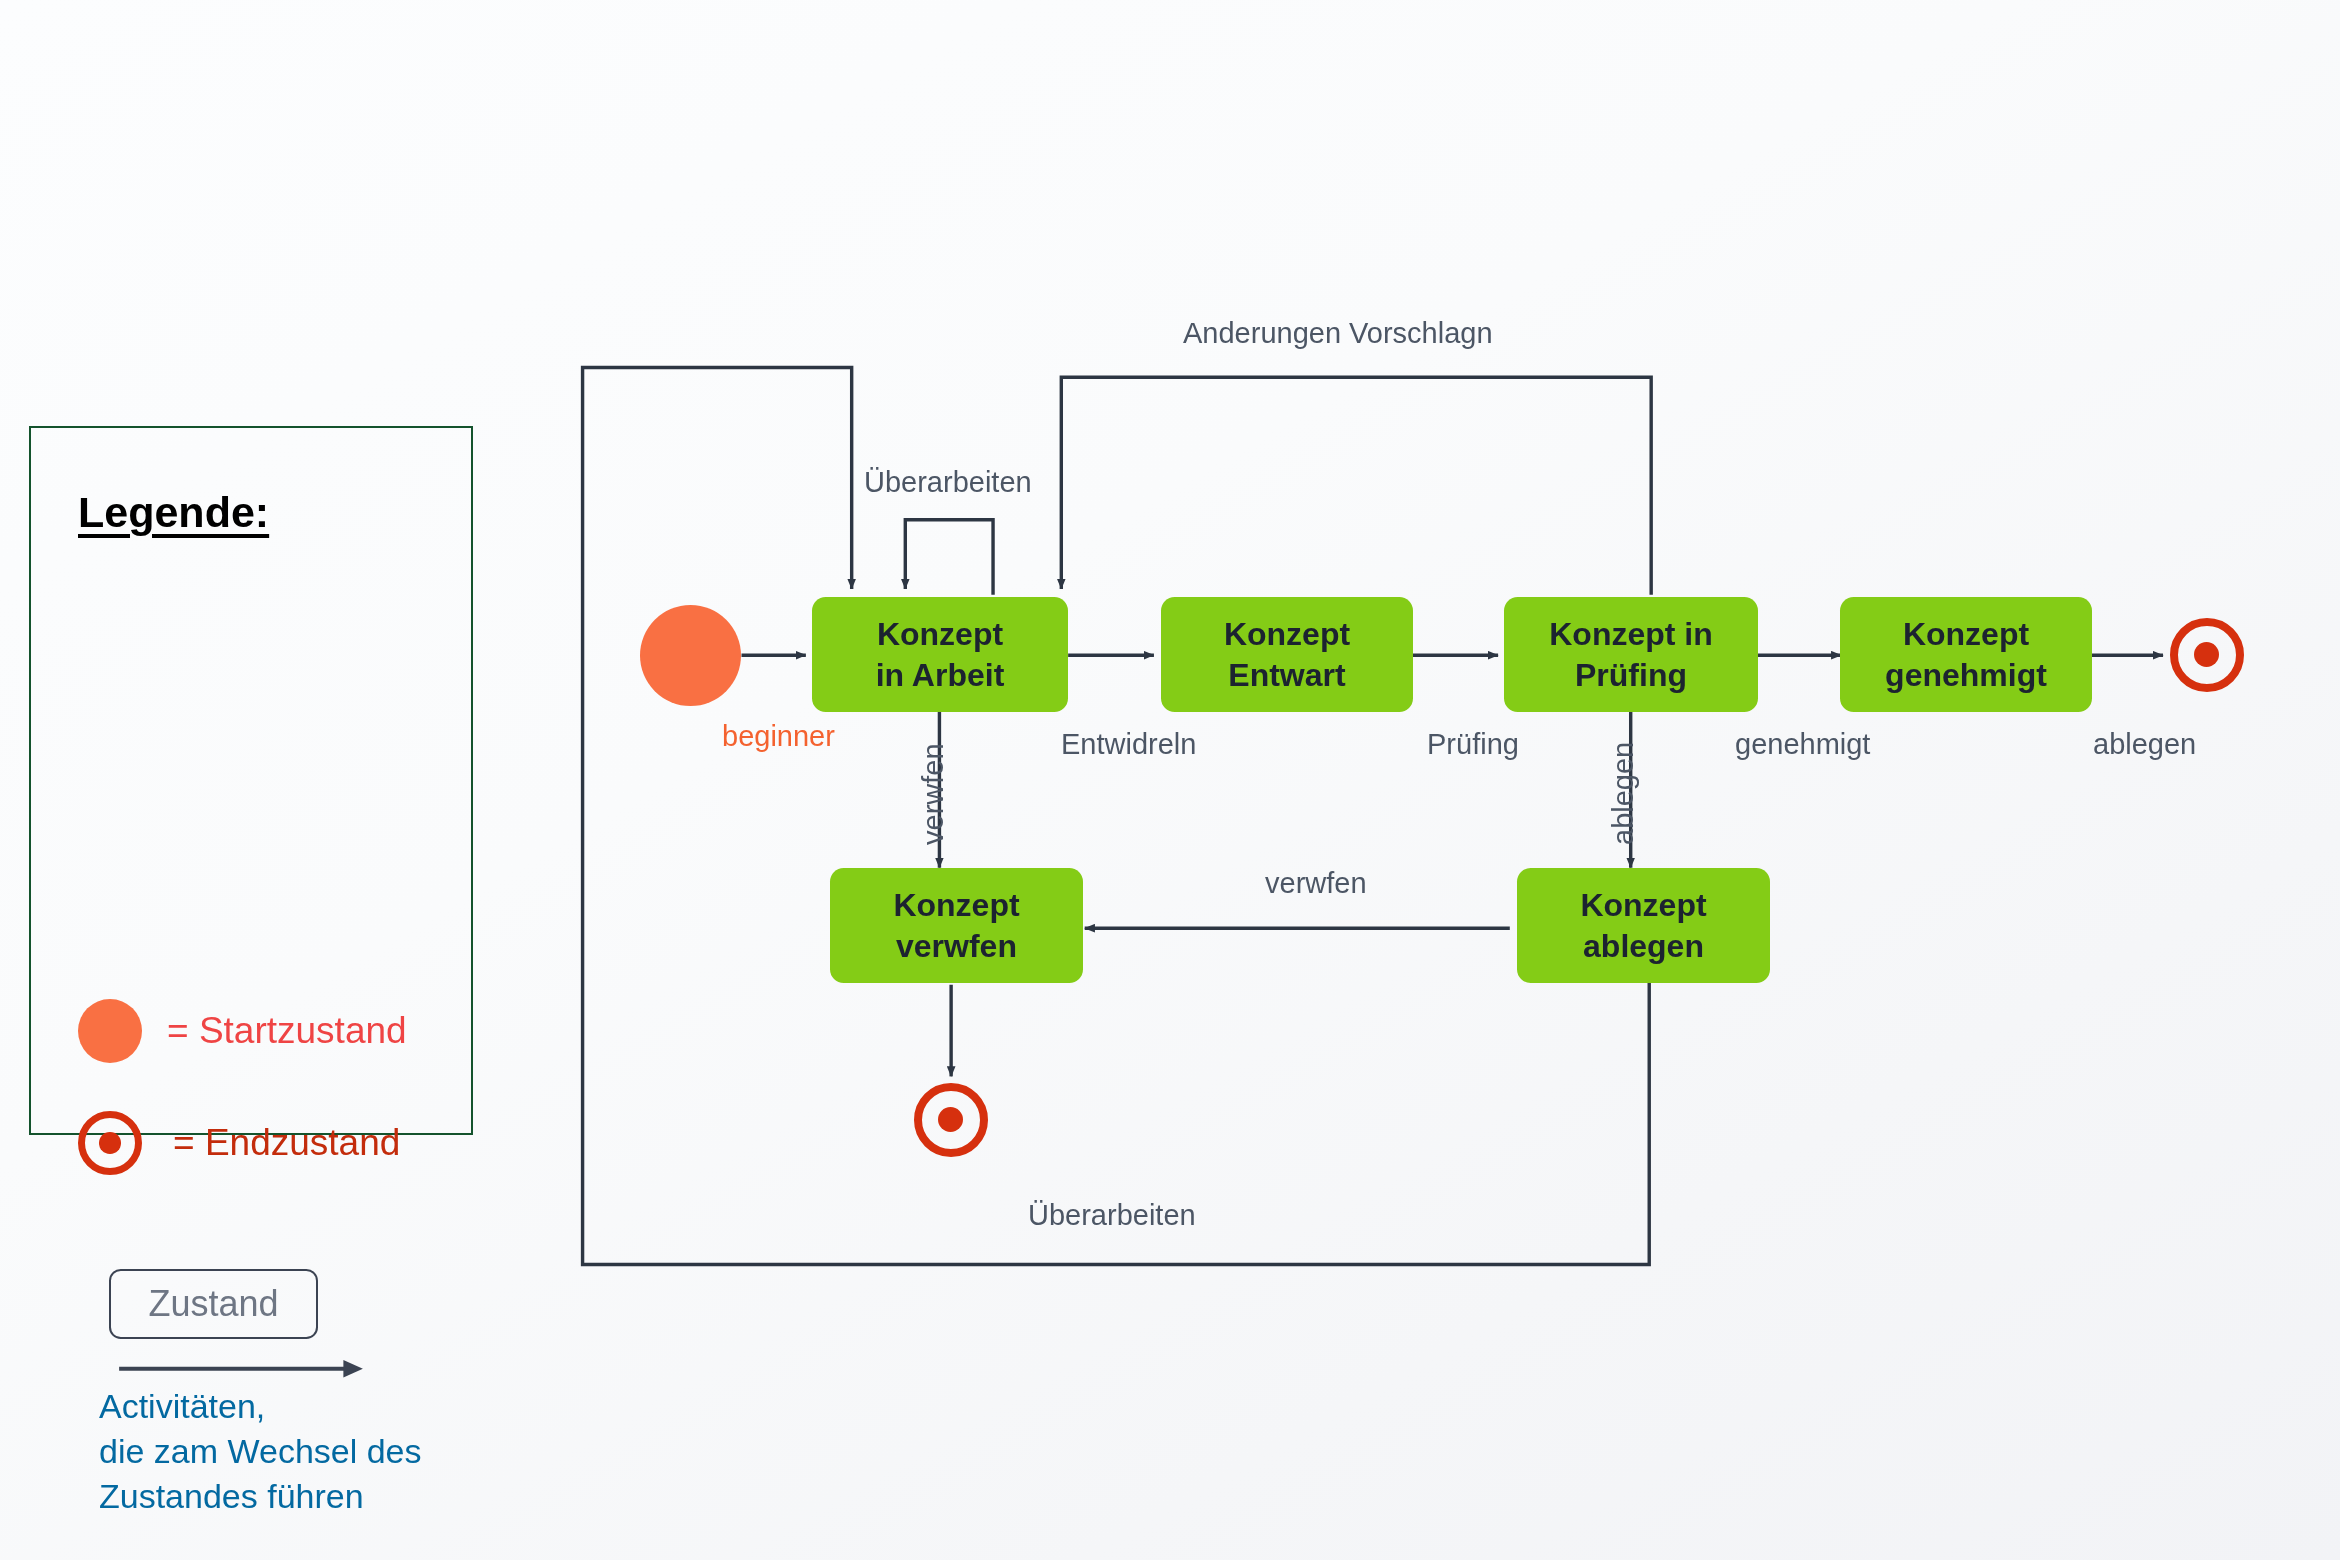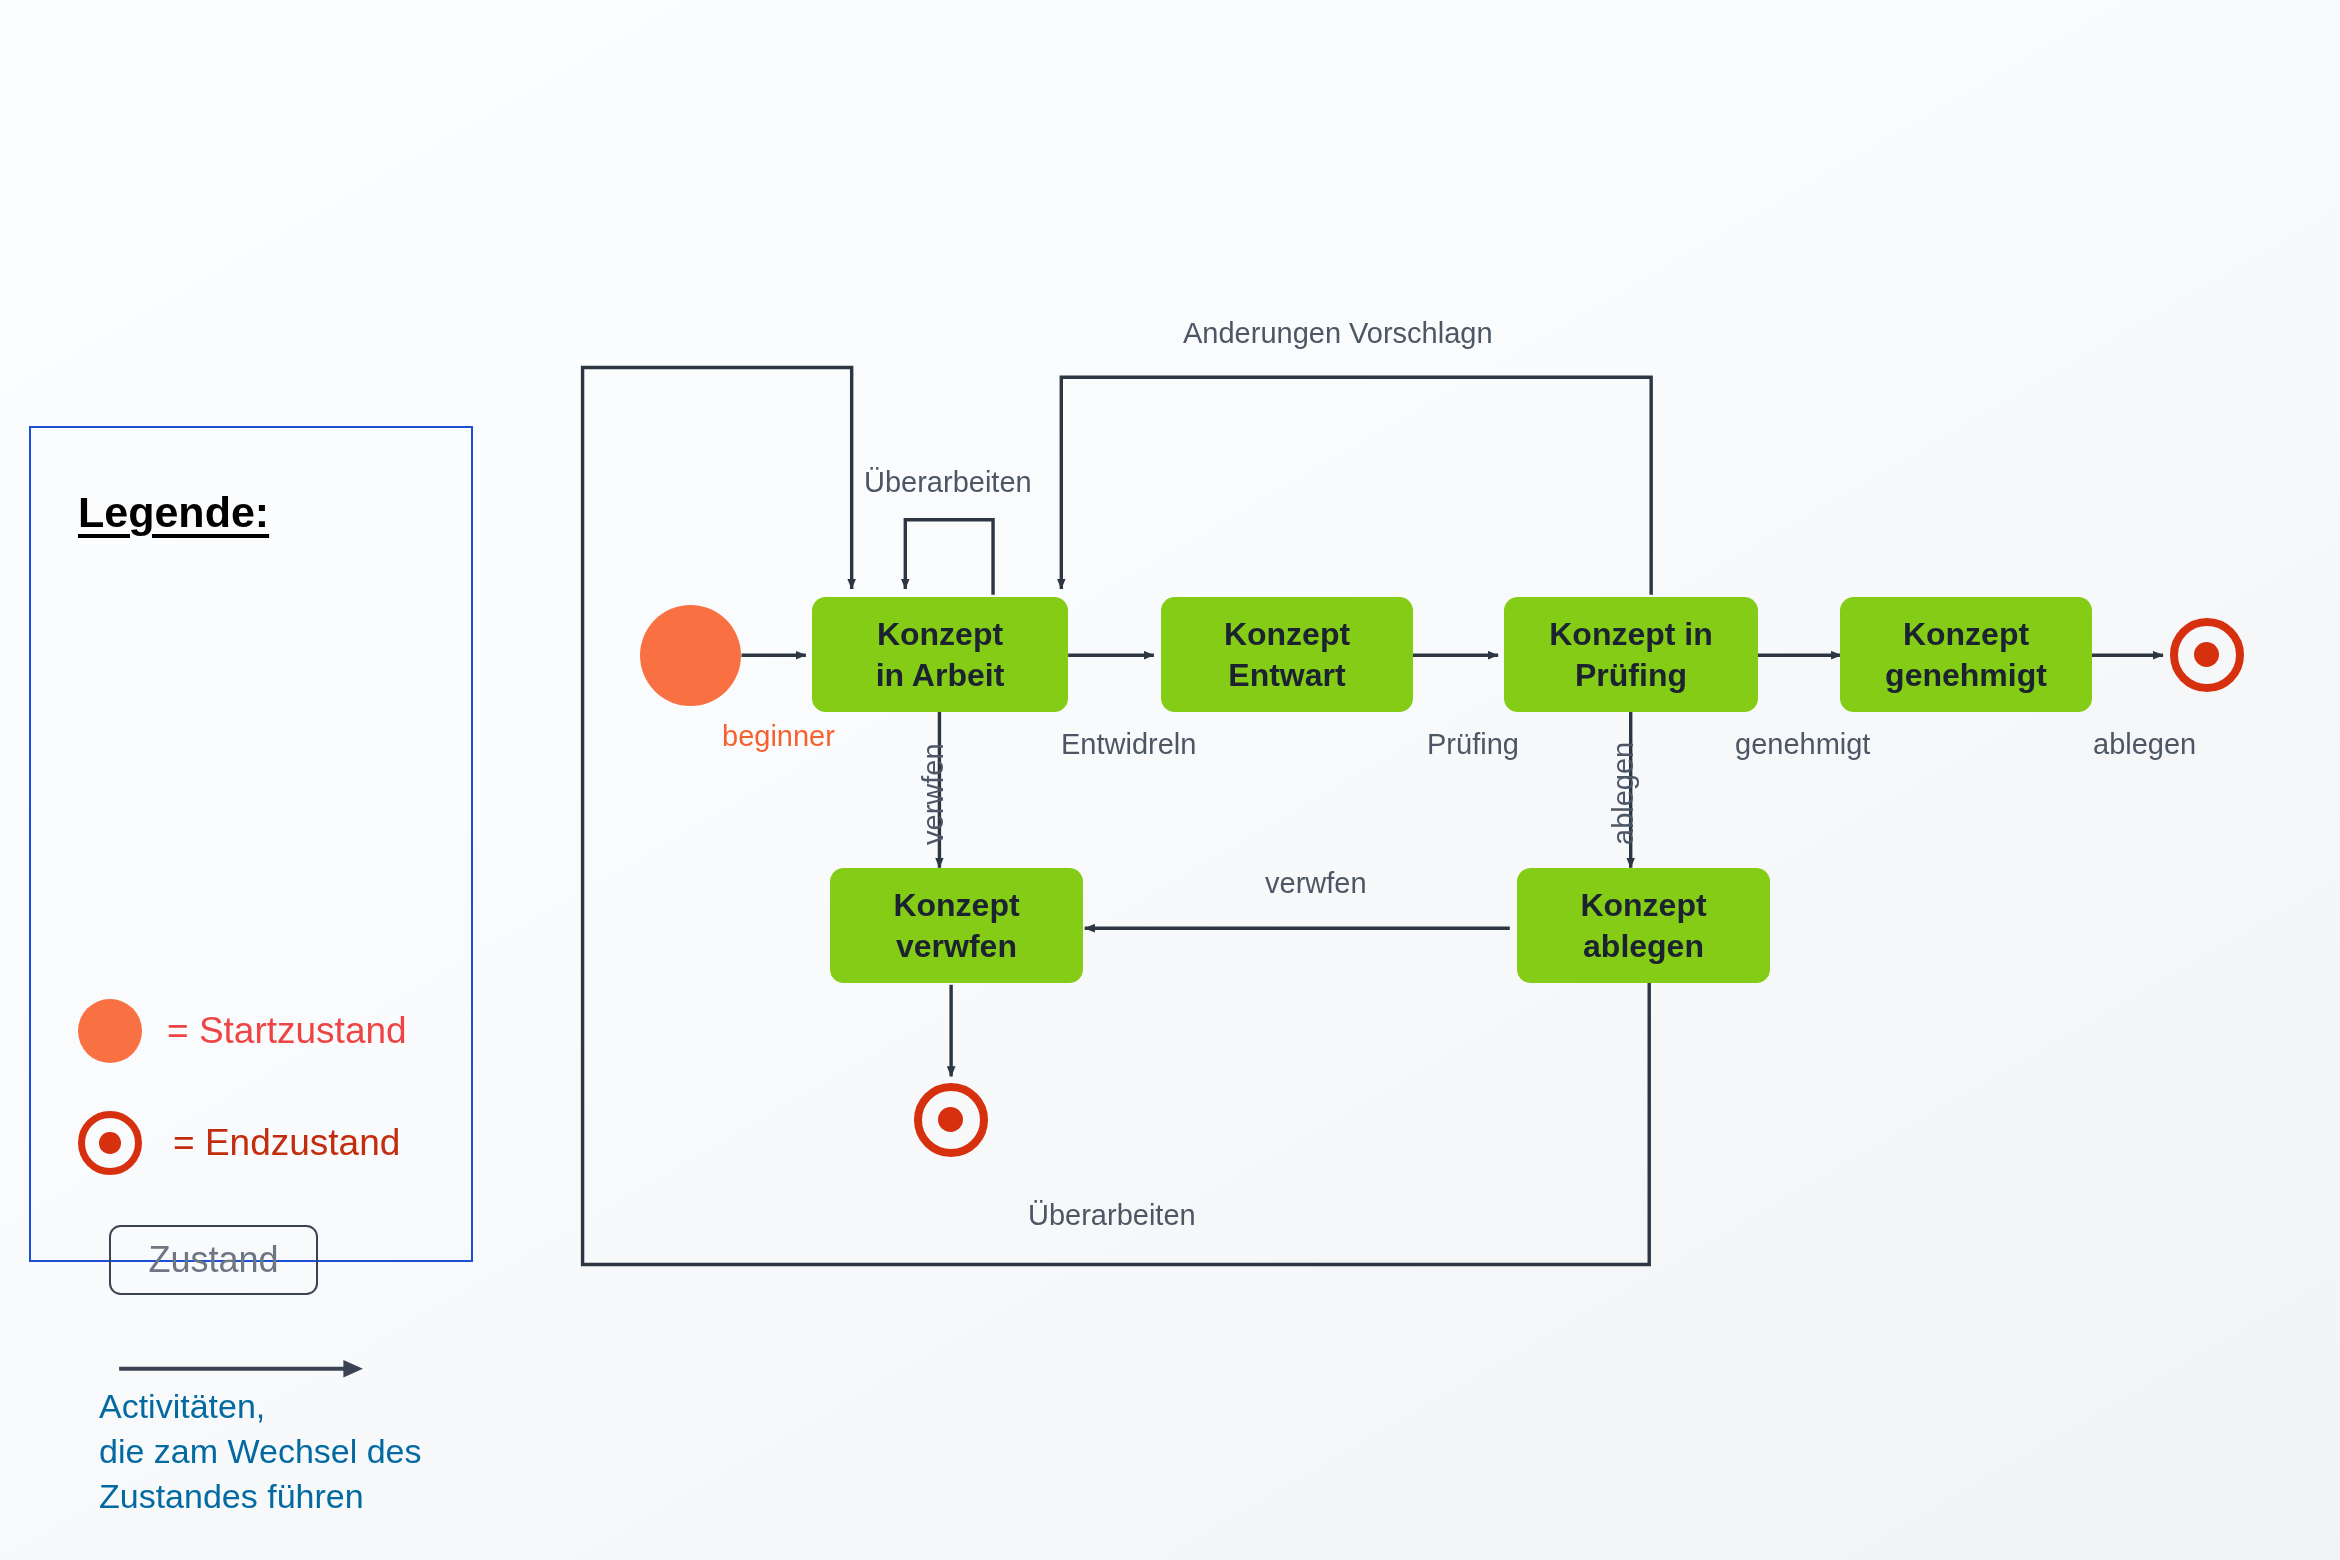--- a/index.html
+++ b/index.html
@@ -15,22 +15,22 @@
     font-family: "Liberation Sans", sans-serif;
     color: #232a35;
   }
 
   
   #legend-panel {
     position: absolute;
     left: 29px;
     top: 426px;
     width: 444px;
-    height: 836px;
-    border: 2px solid #1d4ed8;
+    height: 709px;
+    border: 2px solid #14532d;
     background: transparent;
     box-sizing: border-box;
   }
   #legend-title {
     position: absolute;
     left: 47px;
     top: 60px;
     font-size: 43px;
     font-weight: bold;
     color: #000000;
@@ -76,21 +76,21 @@
     font-size: 37px;
     margin-left: 25px;
     white-space: nowrap;
   }
   #legend-start-label { color: #ef4444; }
   #legend-end-label   { color: #c32c0c; margin-left: 31px; }
 
   #legend-state-box {
     position: absolute;
     left: 78px;
-    top: 797px;
+    top: 841px;
     width: 209px;
     height: 70px;
     border: 2.9px solid #3b4352;
     border-radius: 11.7px;
     background: transparent;
     display: flex;
     align-items: center;
     justify-content: center;
     box-sizing: border-box;
   }

